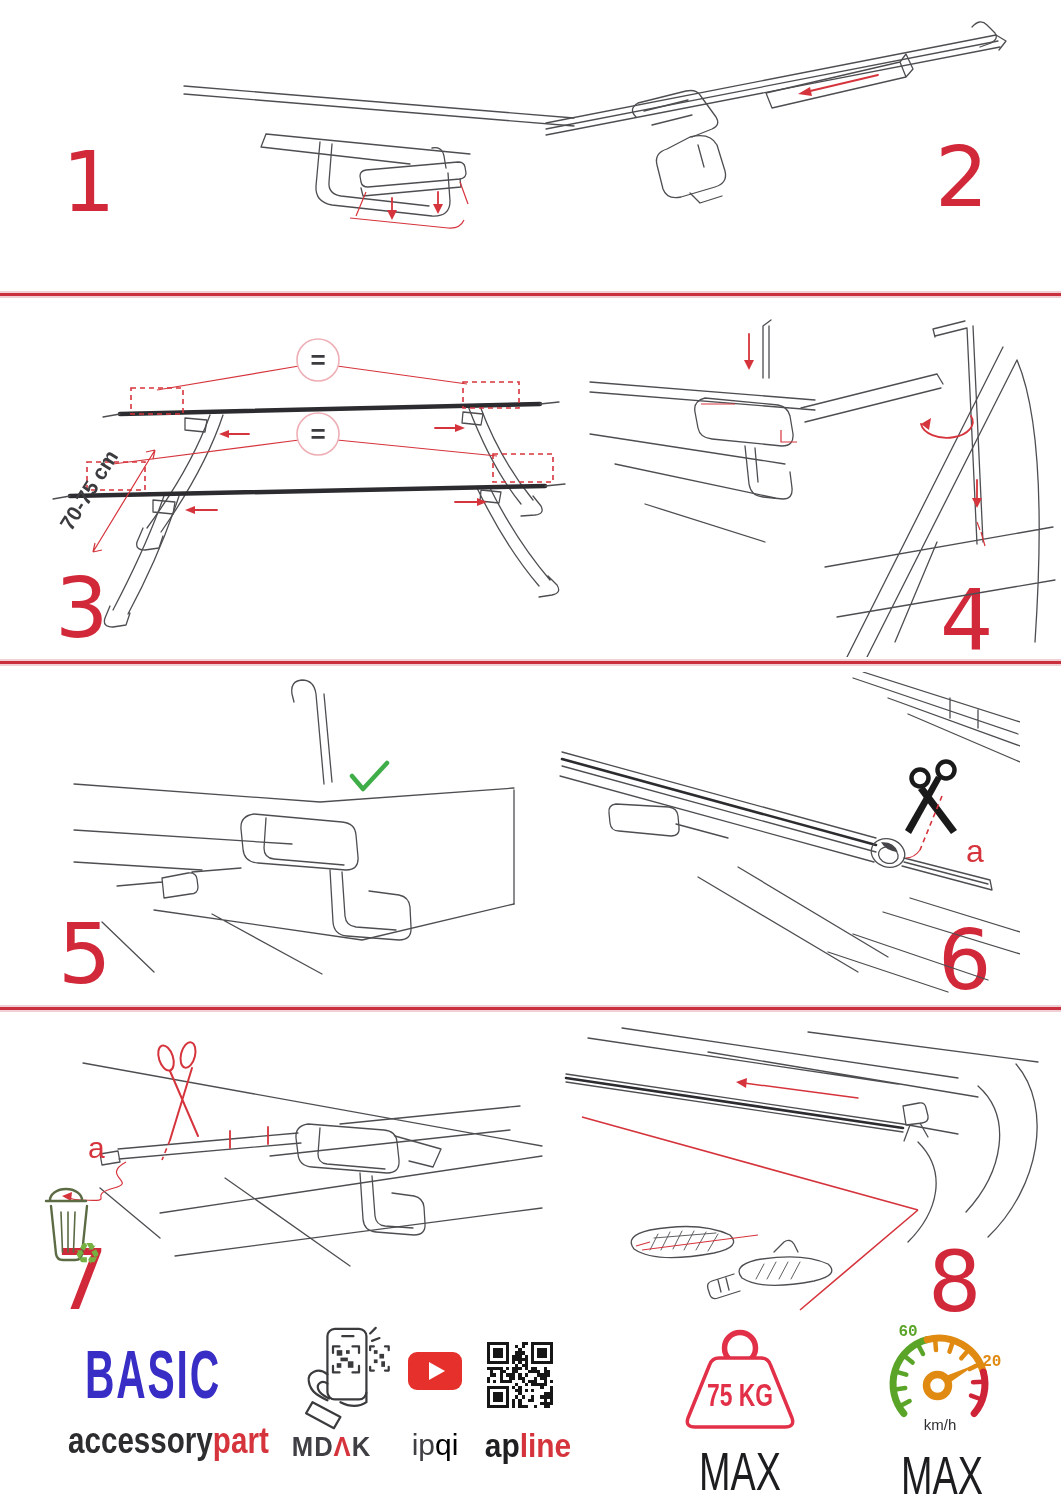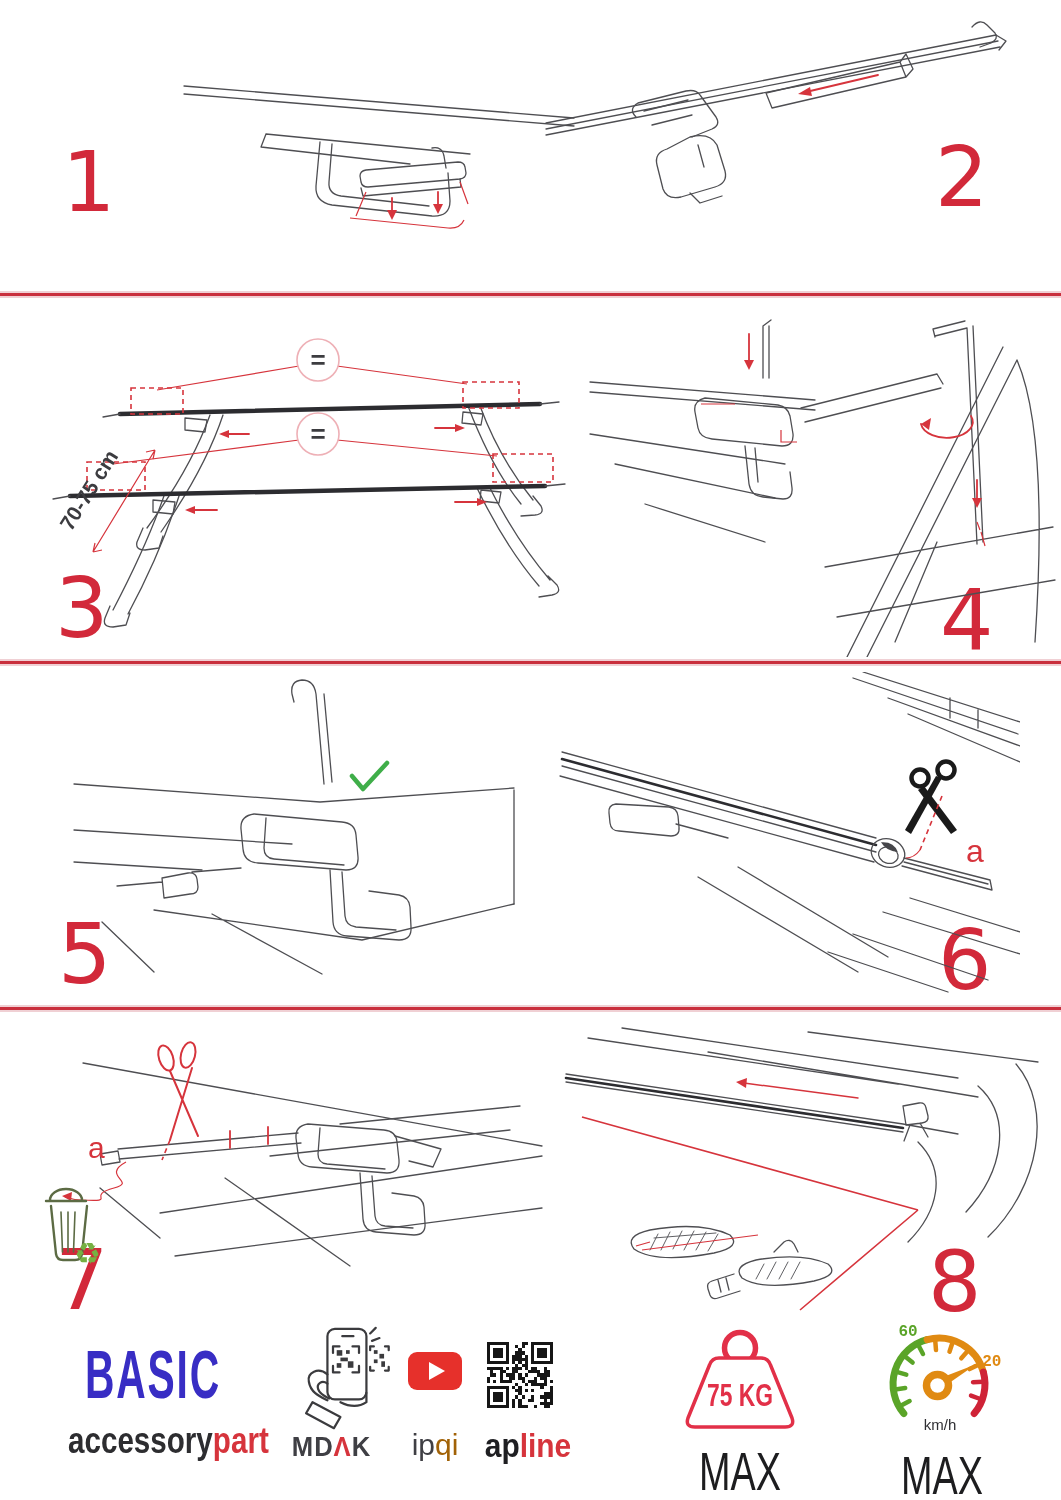--- a/index.html
+++ b/index.html
@@ -29,21 +29,21 @@
   .basic{position:absolute;left:85px;top:1340px;color:#382dc4;font-weight:700;font-size:68px;
          line-height:1;transform:scaleX(0.60);transform-origin:left top;letter-spacing:3px;white-space:nowrap;}
   .brandline{position:absolute;left:68px;top:1422px;font-size:37px;font-weight:700;line-height:1;
          transform:scaleX(0.80);transform-origin:left top;white-space:nowrap;letter-spacing:0px;}
   .brand-black{color:#2d2d30;} .brand-red{color:#d6343c;}
   .mdak{position:absolute;left:284px;top:1432px;width:100px;text-align:center;font-size:27px;
         font-weight:700;color:#3f3f44;letter-spacing:1px;transform:scaleX(0.95);transform-origin:left top;}
   .mdak .red{color:#d6343c;}
   .ipqi{position:absolute;left:406px;top:1428px;width:58px;text-align:center;font-size:30px;
         font-weight:400;color:#3f3f44;}
-  .ipqi .red{color:#a16207;}
+  .ipqi .red{color:#000000;}
   .apline{position:absolute;left:484px;top:1426px;width:100px;text-align:center;font-size:34px;
         font-weight:700;color:#1f1f22;transform:scaleX(0.88);transform-origin:left top;}
   .apline .red{color:#d6343c;}
   .maxlbl{position:absolute;font-size:54px;font-weight:400;color:#1d1d1f;line-height:1;
         transform:scaleX(0.70);transform-origin:center top;text-align:center;}
   .yt{position:absolute;left:408px;top:1352px;}
 </style>
 </head>
 <body>
 

